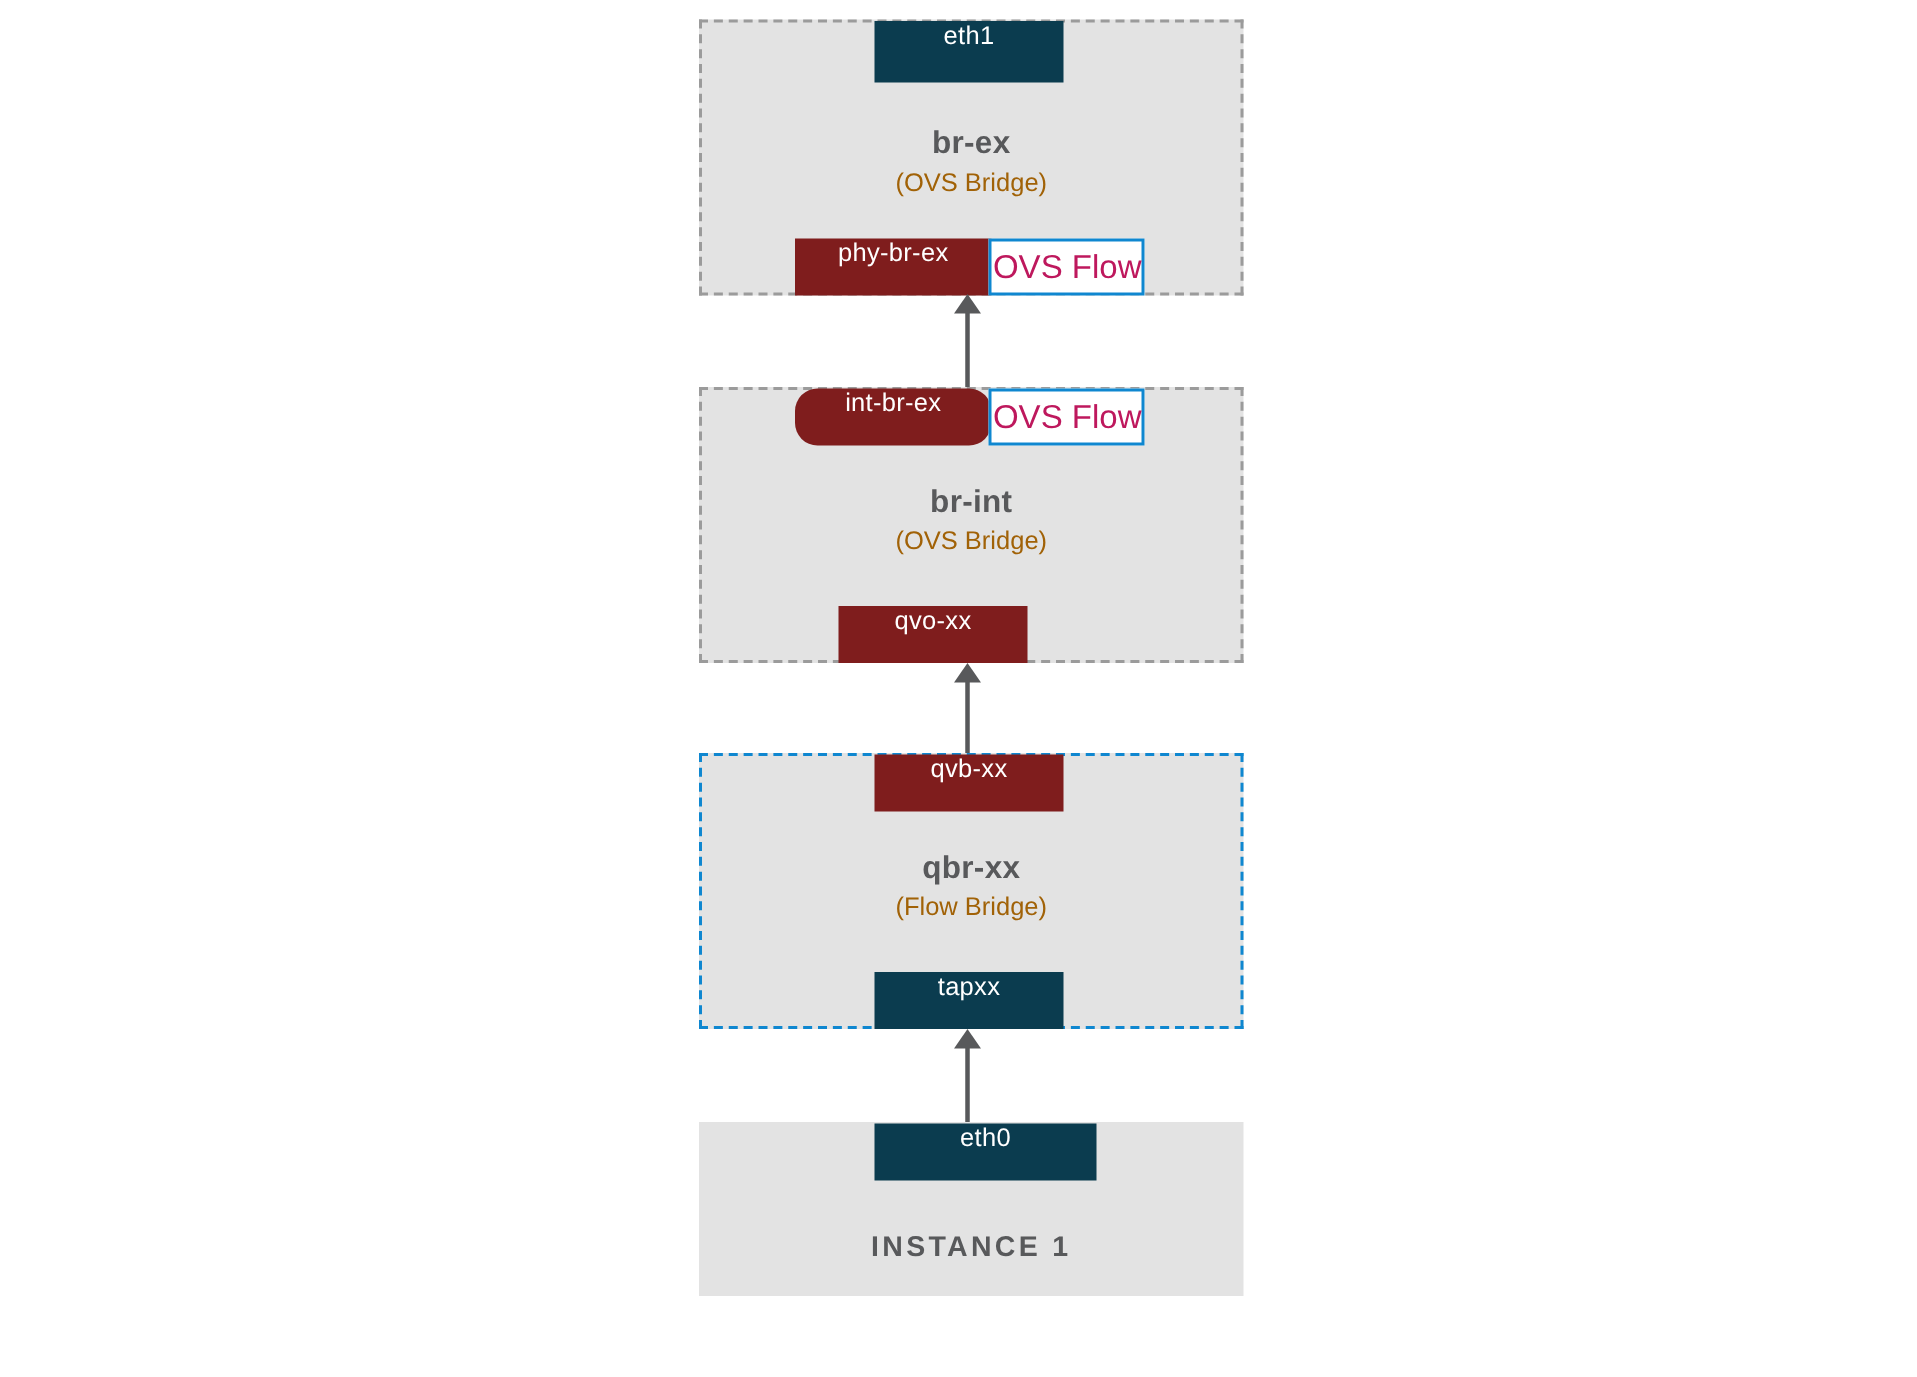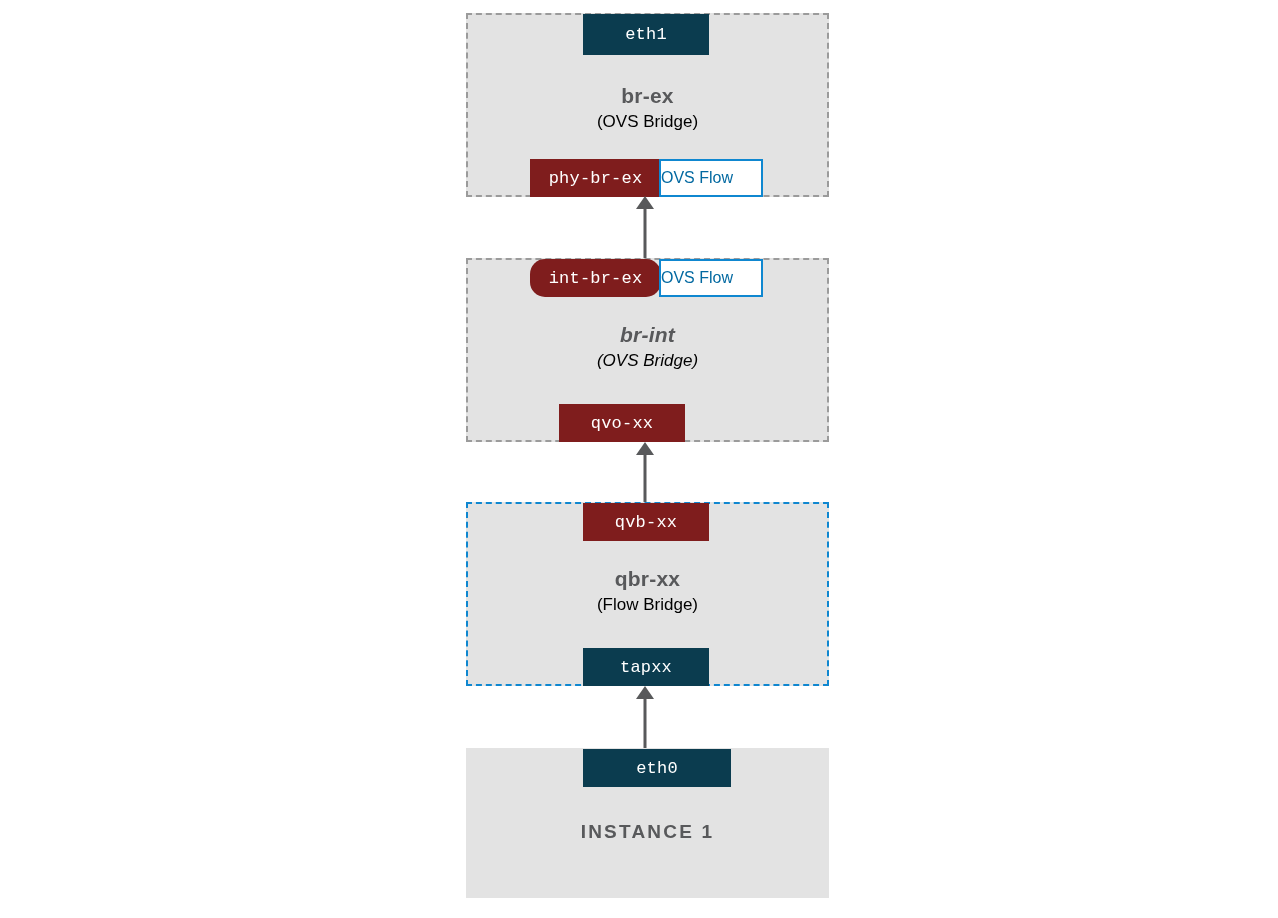--- a/index.html
+++ b/index.html
@@ -49,62 +49,61 @@
   .cnt-title {
     font-size: 21px;
     font-weight: bold;
     color: #58595b;
     letter-spacing: 0.2px;
     line-height: 1.25;
   }
   .cnt-sub {
     font-size: 17px;
     font-weight: normal;
-    color: #000000;
+    color: #a16207;
     line-height: 1.3;
     margin-top: 2px;
   }
   .cnt-instance {
     font-size: 19px;
     font-weight: bold;
     color: #58595b;
     letter-spacing: 2.2px;
   }
 
   
   .port {
     position: absolute;
     box-sizing: border-box;
     display: flex;
-    align-items: center;
+    align-items: flex-start;
     justify-content: center;
     font-size: 17px;
     color: #ffffff;
     letter-spacing: 0.2px;
     white-space: nowrap;
-    font-family: Liberation Mono, monospace;
   }
   .port.dark {
     background: #0b3c4f;
   }
   .port.blue {
     background: #7f1d1d;
   }
 
   
   .flowbox {
     position: absolute;
     box-sizing: border-box;
     background: #ffffff;
     border: 2px solid #0f87d0;
     display: flex;
     align-items: center;
-    justify-content: flex-start;
-    font-size: 16px;
-    color: #0369a1;
+    justify-content: flex-end;
+    font-size: 22px;
+    color: #be185d;
     white-space: nowrap;
   }
 
   
   .arrow {
     position: absolute;
   }
   .arrow .shaft {
     position: absolute;
     left: 50%;
@@ -146,21 +145,21 @@
   <div class="flowbox" style="left:659px; top:159px; width:104px; height:38px;">
     <span>OVS Flow</span>
   </div>
 
   <div class="arrow" style="left:630px; top:196px; width:30px; height:63px;">
     <div class="head"></div>
     <div class="shaft" style="top:10px; height:53px;"></div>
   </div>
 
   <div class="container dashed-gray" style="left:466px; top:258px; width:363px; height:184px;">
-    <div class="cnt-label" style="top:62px;font-style:italic;">
+    <div class="cnt-label" style="top:62px;">
       <div class="cnt-title">br-int</div>
       <div class="cnt-sub">(OVS Bridge)</div>
     </div>
   </div>
 
   <div class="port blue" style="left:530px; top:259px; width:131px; height:38px;border-radius:15px;">
     <span>int-br-ex</span>
   </div>
   <div class="flowbox" style="left:659px; top:259px; width:104px; height:38px;">
     <span>OVS Flow</span>
@@ -188,21 +187,21 @@
 
   <div class="port dark" style="left:583px; top:648px; width:126px; height:38px;">
     <span>tapxx</span>
   </div>
 
   <div class="arrow" style="left:630px; top:686px; width:30px; height:63px;">
     <div class="head"></div>
     <div class="shaft" style="top:10px; height:53px;"></div>
   </div>
 
-  <div class="container plain" style="left:466px; top:748px; width:363px; height:150px;">
+  <div class="container plain" style="left:466px; top:748px; width:363px; height:116px;">
     <div class="cnt-label" style="top:73px;">
       <div class="cnt-instance">INSTANCE 1</div>
     </div>
   </div>
 
   <div class="port dark" style="left:583px; top:749px; width:148px; height:38px;">
     <span>eth0</span>
   </div>
 
 </div>

